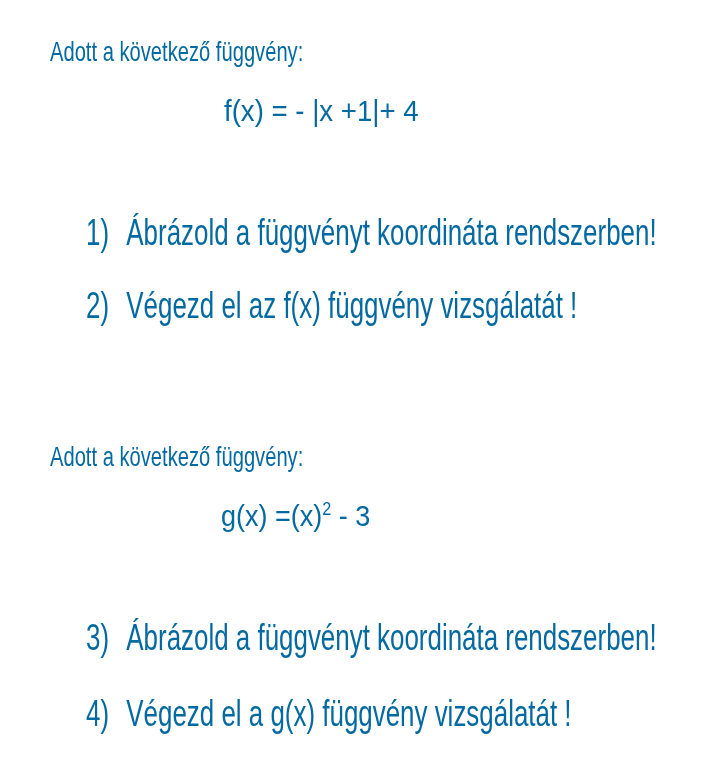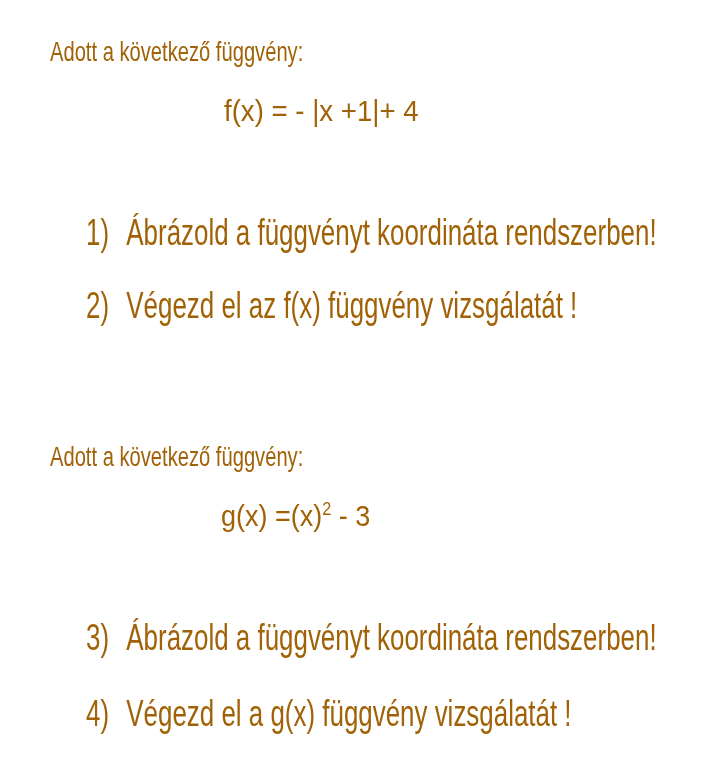--- a/index.html
+++ b/index.html
@@ -7,21 +7,21 @@
     padding: 0;
     background: #ffffff;
   }
   .page {
     position: relative;
     width: 720px;
     height: 778px;
     background: #ffffff;
     overflow: hidden;
     font-family: "Liberation Sans", sans-serif;
-    color: #a16207;
+    color: #0369a1;
   }
   .abs { position: absolute; }
   .heading {
     font-size: 28px;
     line-height: 1.1;
     white-space: pre;
     transform: scaleX(0.72);
     transform-origin: 0 50%;
   }
   .formula {

